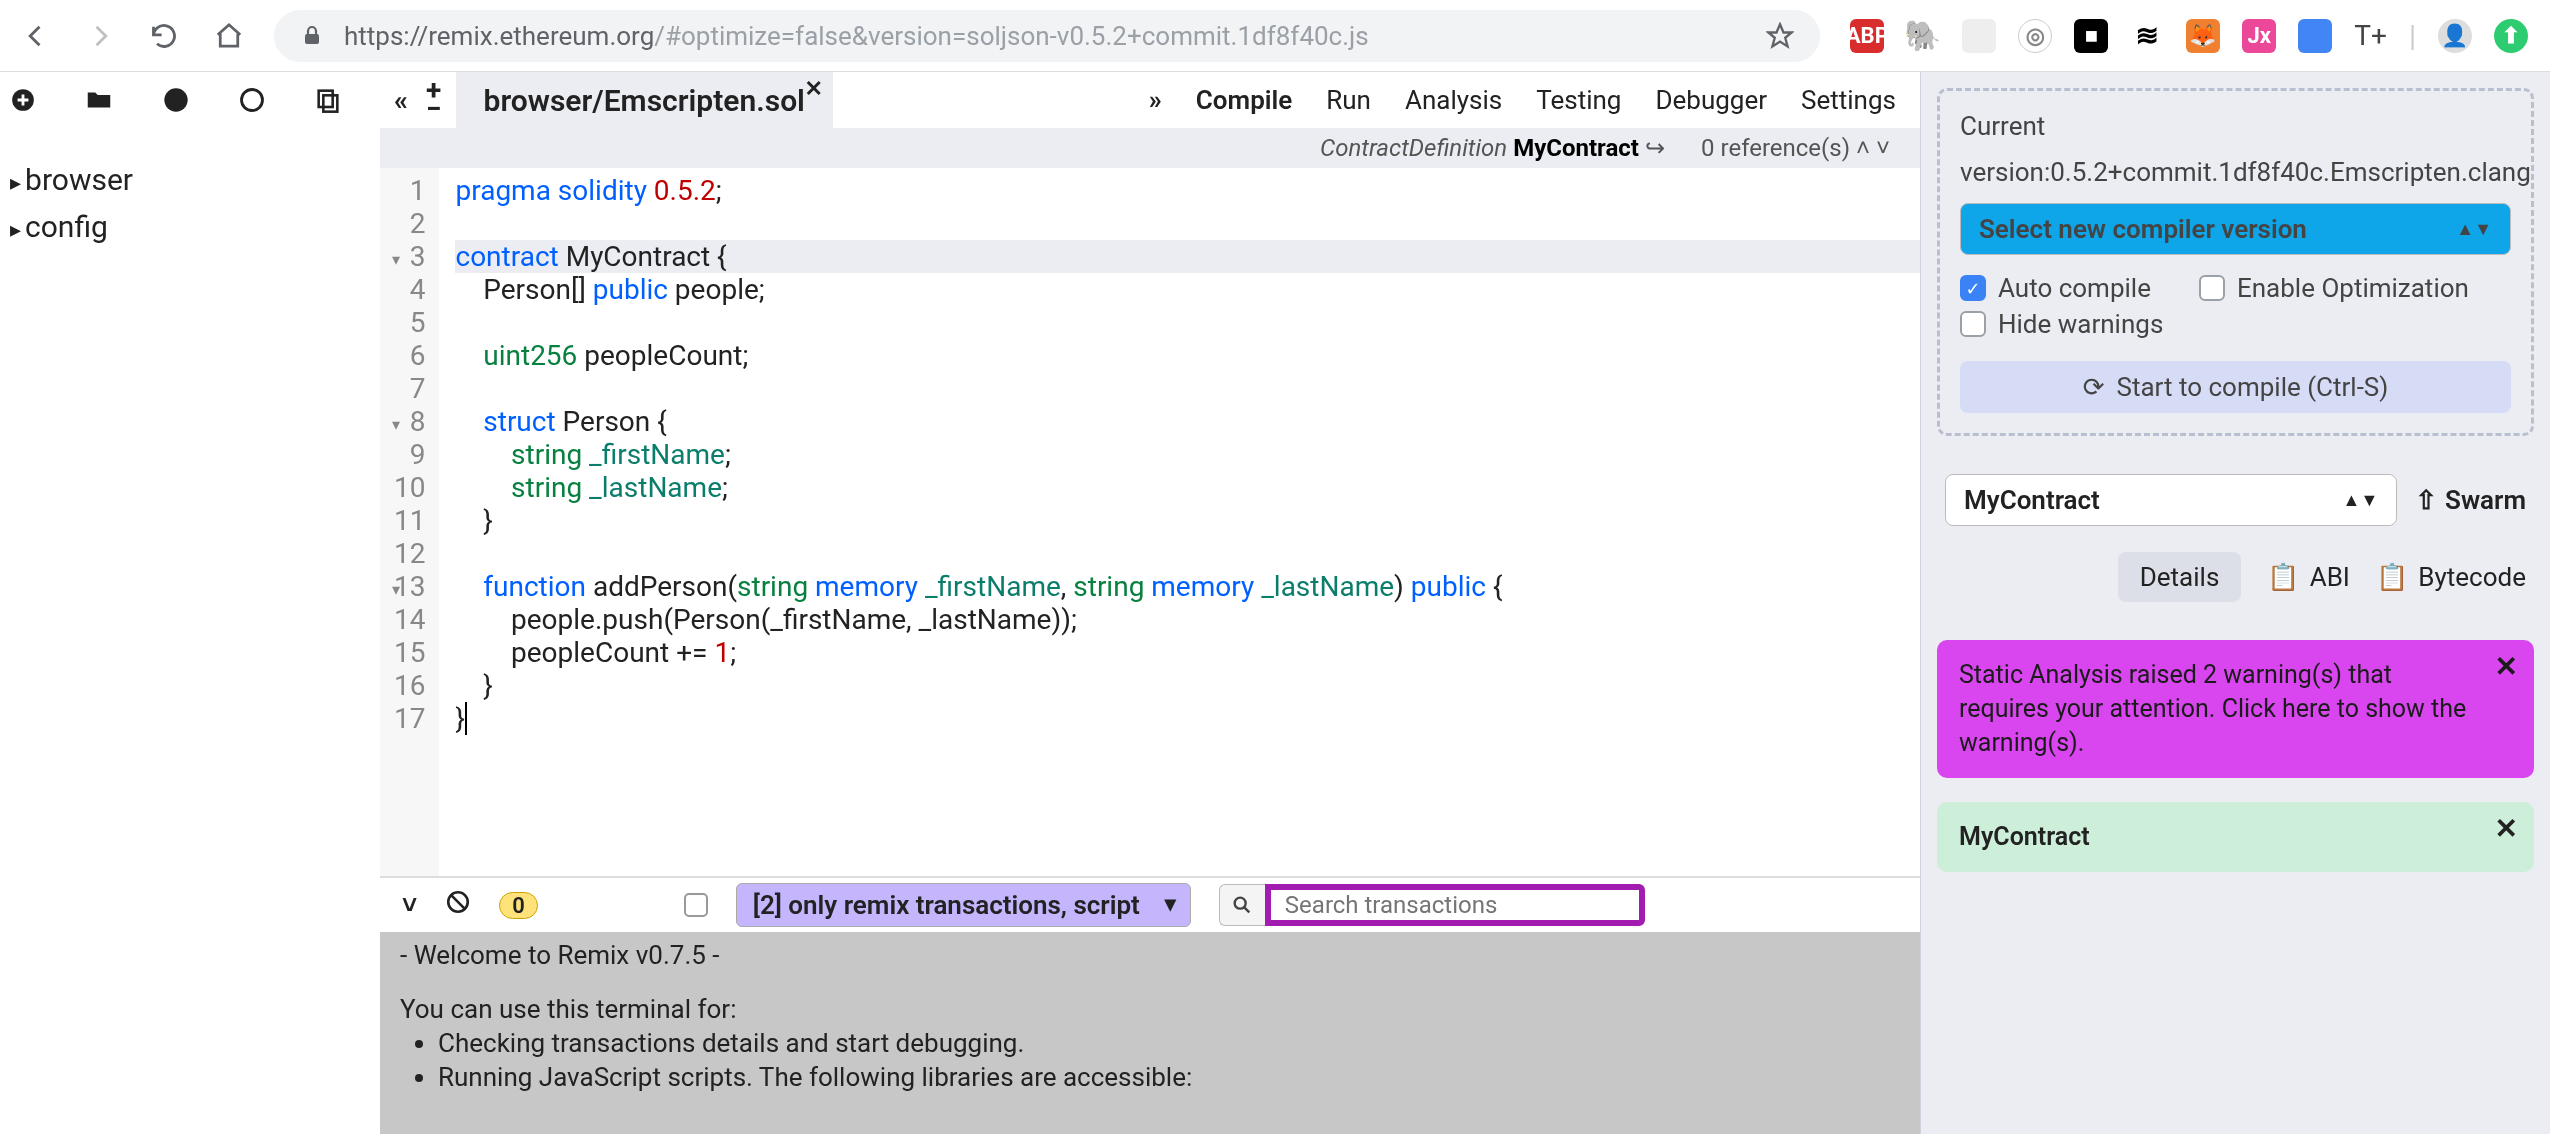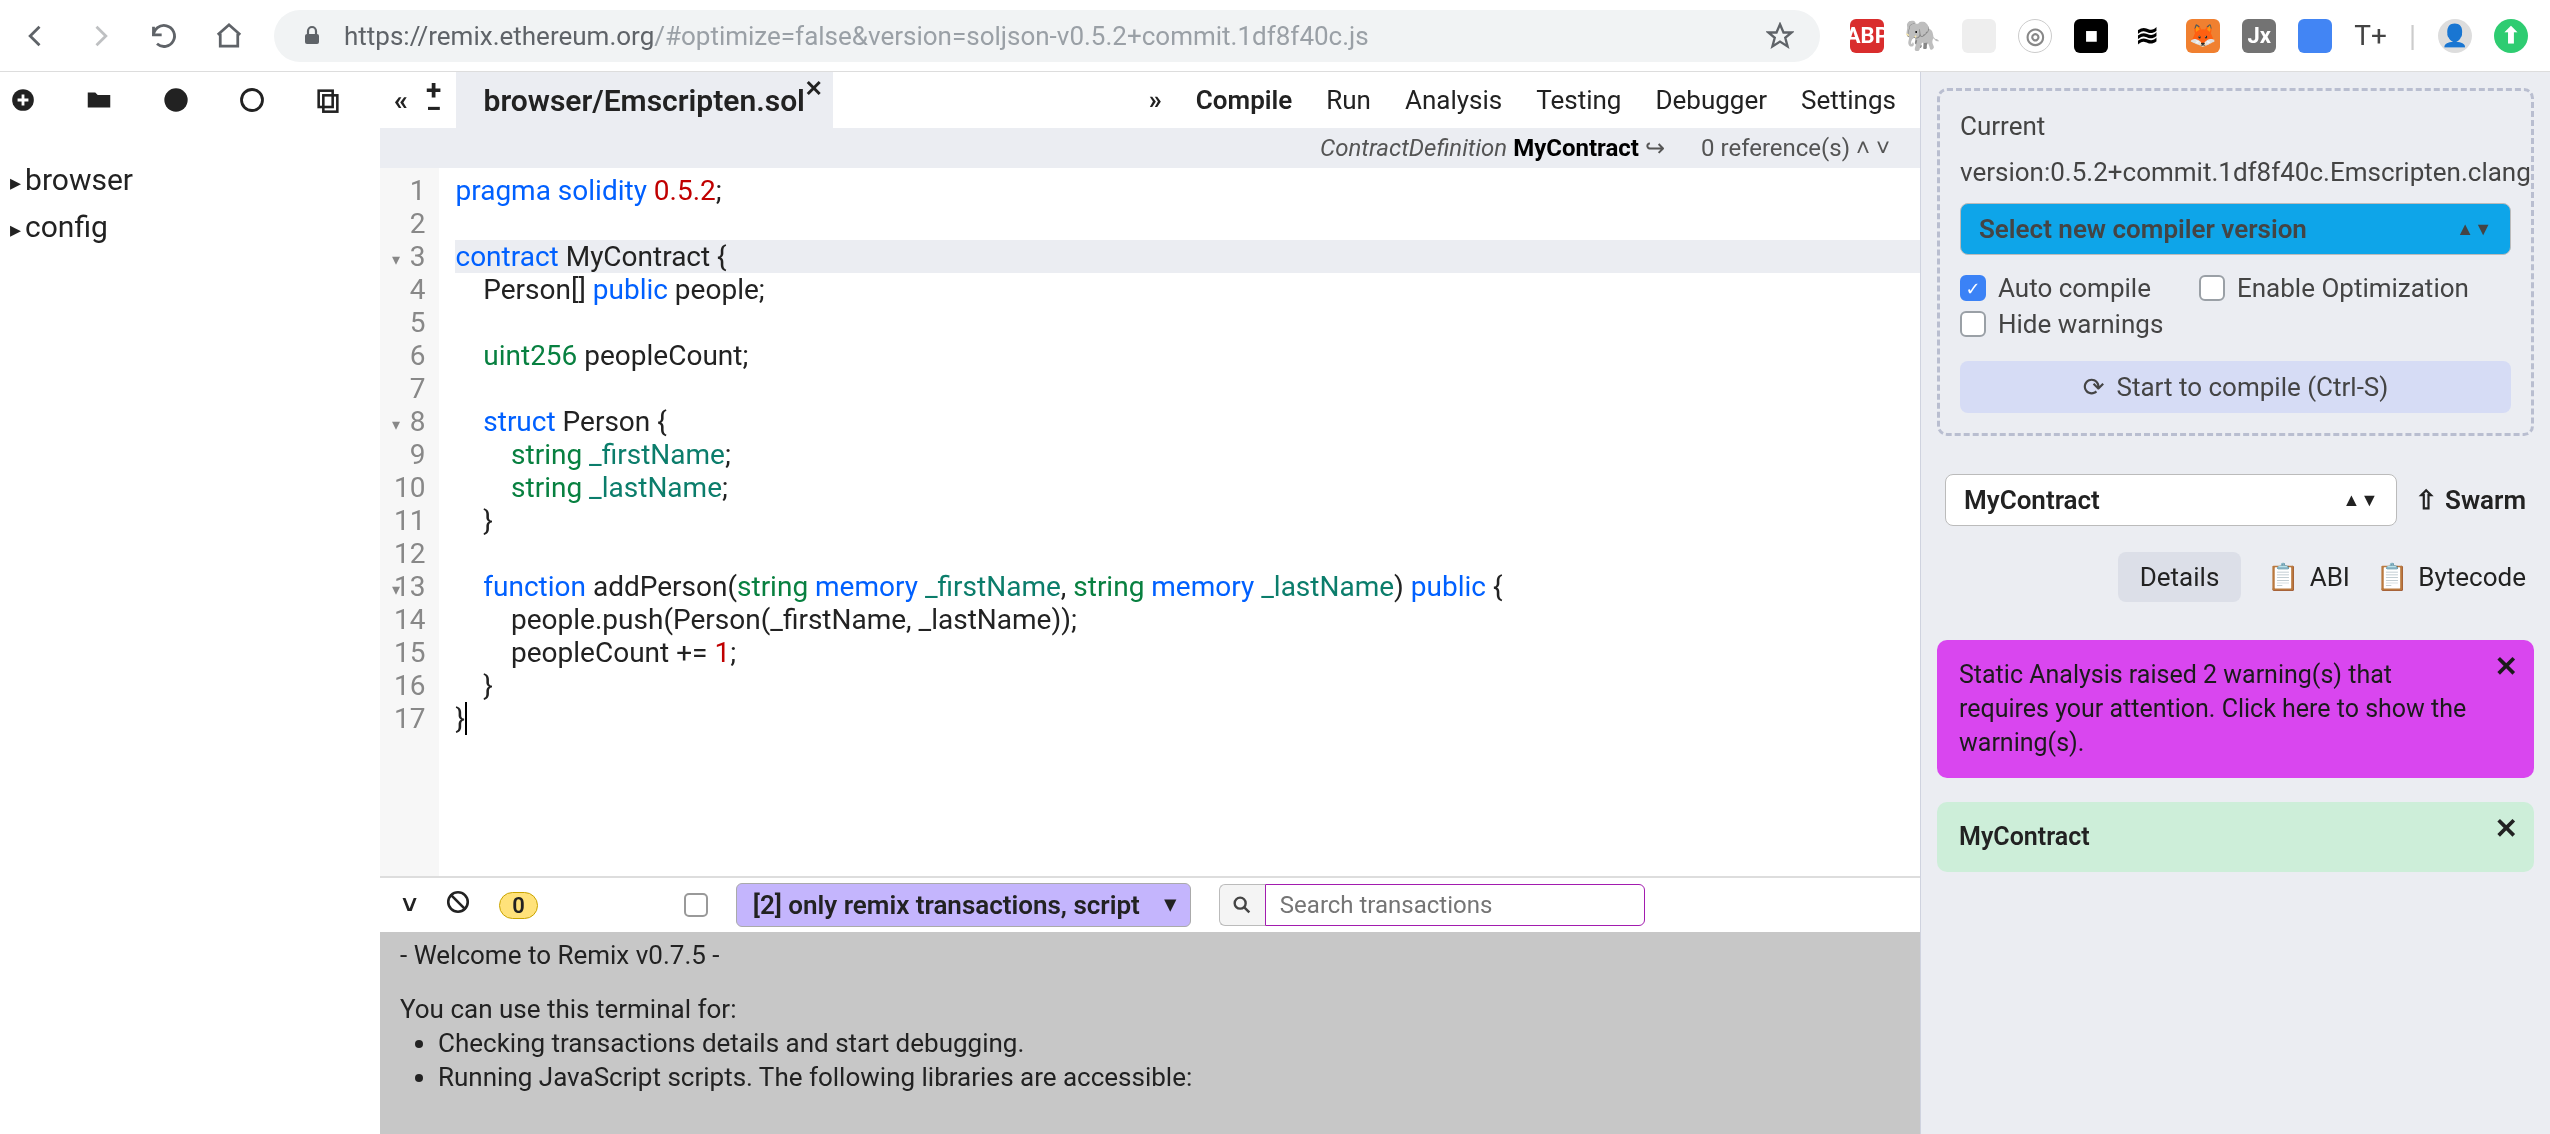--- a/index.html
+++ b/index.html
@@ -52,21 +52,21 @@
   .id{color:#0b7d6b;}
 
   
   .terminal{border-top:2px solid #ddd;background:#fff;height:258px;display:flex;flex-direction:column;}
   .term-tool{height:54px;display:flex;align-items:center;gap:28px;padding:0 22px;font-size:26px;}
   .badge{background:#ffe27a;border:1px solid #c9a400;border-radius:16px;padding:0 12px;font-size:22px;font-weight:600;}
   .dd{border:1px solid #aaa;border-radius:6px;padding:6px 50px 6px 16px;font-weight:600;position:relative;background:#c4b5fd;}
   .dd::after{content:"▾";position:absolute;right:14px;top:7px;font-size:22px;}
   .search-grp{display:flex;align-items:center;}
   .search-grp .btn{border:1px solid #bbb;border-right:none;border-radius:6px 0 0 6px;width:46px;height:42px;display:flex;align-items:center;justify-content:center;background:#f4f4f4;}
-  .search-grp input{border:1px solid #a21caf;border-radius:0 6px 6px 0;height:42px;width:380px;padding:0 14px;font-size:24px;}
+  .search-grp input{border:6px solid #a21caf;border-radius:0 6px 6px 0;height:42px;width:380px;padding:0 14px;font-size:24px;}
   .term-body{flex:1;background:#c7c7c7;color:#222;font-family:"Menlo","Consolas",monospace;font-size:26px;line-height:34px;padding:6px 20px;position:relative;}
   .term-body ul{margin-left:38px;}
 
   
   .side{width:630px;background:#ebedf2;border-left:1px solid #cfd3df;padding:16px;font-size:26px;display:flex;flex-direction:column;gap:24px;overflow:hidden;}
   .card{background:#ebedf2;border:3px dashed #b9bed0;border-radius:10px;padding:20px;color:#444;}
   .card .line{margin-bottom:16px;}
   .select{background:#0ea5e9;border:1px solid #bbb;border-radius:8px;height:52px;display:flex;align-items:center;justify-content:space-between;padding:0 18px;font-weight:600;margin:10px 0 18px;}
   .chk-row{display:flex;gap:48px;margin-top:6px;}
   .chk{display:flex;align-items:center;gap:12px;}
@@ -131,21 +131,21 @@
       </span>
   </div>
   <div class="chrome-right">
     <span class="ext" style="background:#d92d2d">ABP</span>
     <span class="ext" style="background:#fff;color:#2ecc71;font-size:30px">🐘</span>
     <span class="ext" style="background:#eee"></span>
     <span class="ext" style="background:#fff;color:#888;border:1px solid #ccc;border-radius:50%">◎</span>
     <span class="ext" style="background:#000">■</span>
     <span class="ext" style="background:#fff;color:#000;font-size:28px">≋</span>
     <span class="ext" style="background:#f08030">🦊</span>
-    <span class="ext" style="background:#737373">Jx</span>
+    <span class="ext" style="background:#ec4899">Jx</span>
     <span class="ext" style="background:#4285f4"></span>
     <span style="font-size:28px;color:#444">T+</span>
     <span style="color:#ccc">|</span>
     <span class="ext" style="background:#ddd;border-radius:50%">👤</span>
     <span class="ext" style="background:#2ecc71;border-radius:50%;color:#fff">⬆</span>
   </div>
 </div>
 
 <div class="app">
 

